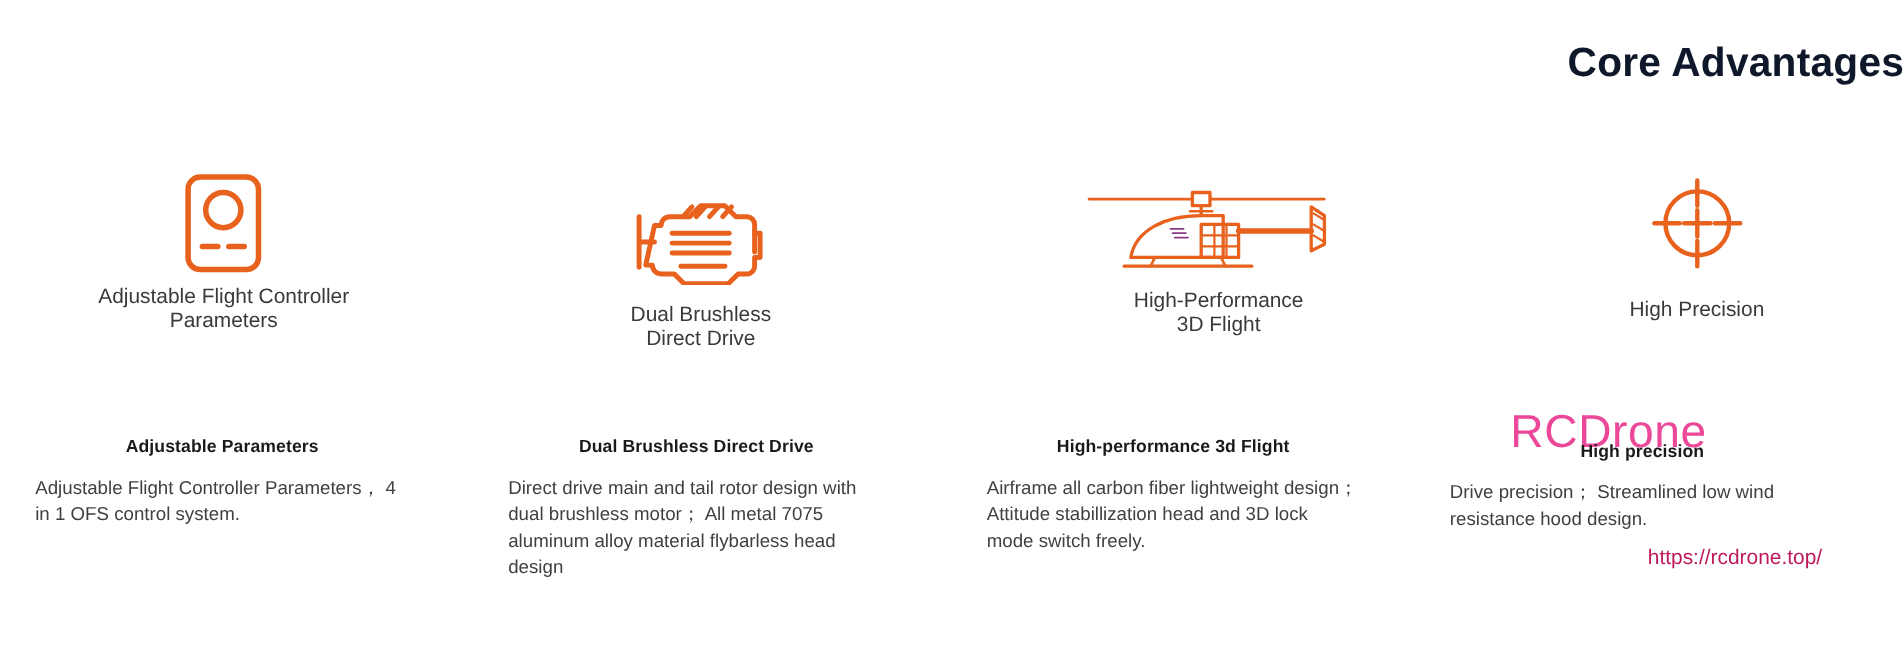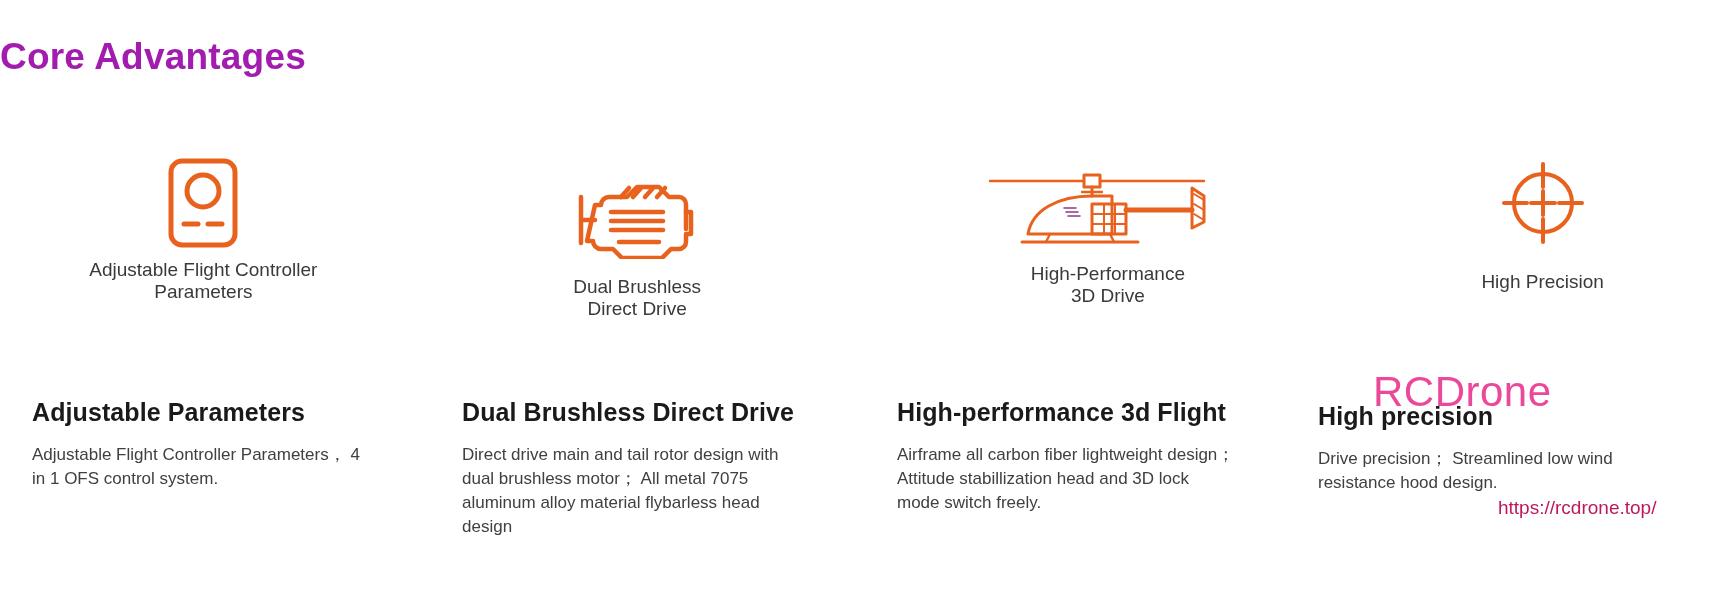--- a/index.html
+++ b/index.html
@@ -18,24 +18,24 @@
     height: 610px;
     background: #ffffff;
   }
 
   
   .page-title {
     position: absolute;
     top: 36px;
     left: 0;
     width: 1731px;
-    text-align: left;
+    text-align: right;
     font-size: 37px;
     font-weight: bold;
-    color: #a21caf;
+    color: #0f172a;
     letter-spacing: 0.2px;
   }
 
   
   .icon-row {
     position: absolute;
     top: 160px;
     left: 0;
     width: 1731px;
     height: 160px;
@@ -83,24 +83,25 @@
   .feature-col {
     width: 432px;
     padding-right: 60px;
   }
   .feature-col:nth-child(1) { padding-left: 32px; }
   .feature-col:nth-child(2) { padding-left: 30px; }
   .feature-col:nth-child(3) { padding-left: 33px; }
   .feature-col:nth-child(4) { padding-left: 22px; padding-top: 4px; }
 
   .feature-title {
-    font-size: 25px;
+    font-size: 16px;
     font-weight: bold;
     color: #1a1a1a;
     letter-spacing: 0.1px;
+    text-align: center;
   }
   .feature-body {
     margin-top: 16px;
     font-size: 17px;
     line-height: 1.42;
     color: #404040;
   }
 
   
   .watermark-brand {
@@ -202,21 +203,21 @@
 
             <line x1="34" y1="72" x2="150" y2="72" stroke-width="3"></line>
             <line x1="62" y1="64" x2="58" y2="72" stroke-width="2.4"></line>
             <line x1="122" y1="64" x2="126" y2="72" stroke-width="2.4"></line>
 
             <path d="M76 38 l12 0 M78 42 l12 0 M80 46 l12 0" stroke="#8a3a86" stroke-width="1.6"></path>
           </g>
         </svg>
       </div>
       <div class="icon-caption">High-Performance
-3D Drive</div>
+3D Flight</div>
     </div>
 
     <div class="icon-cell cell-4">
       <div class="icon-art">
         <svg width="84" height="84" viewBox="0 0 84 84">
           <g fill="none" stroke="#E8621E" stroke-width="4" stroke-linecap="round">
             <circle cx="42" cy="42" r="29"></circle>
             <line x1="42" y1="3" x2="42" y2="26"></line>
             <line x1="42" y1="58" x2="42" y2="81"></line>
             <line x1="3" y1="42" x2="26" y2="42"></line>

